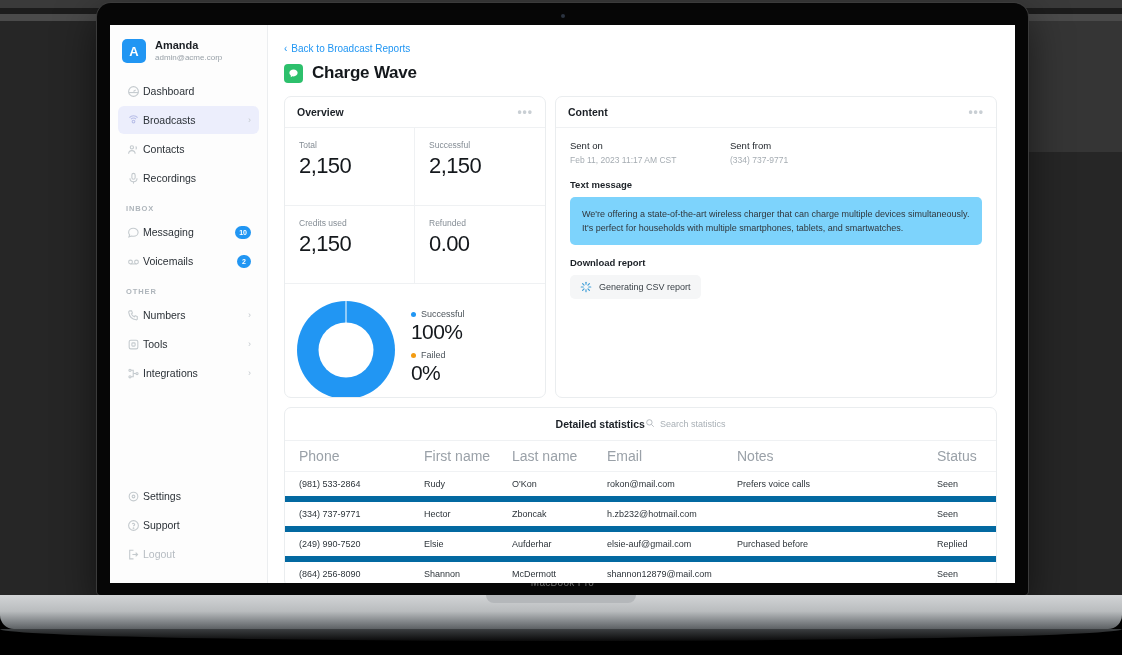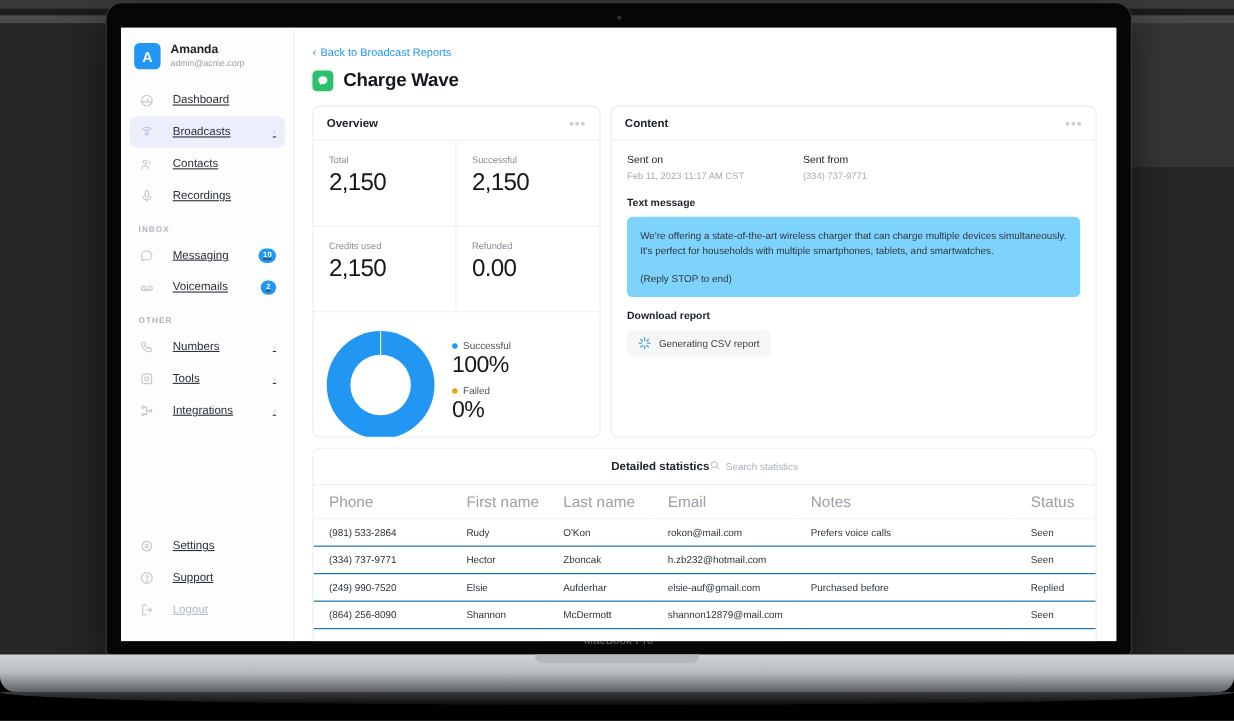--- a/index.html
+++ b/index.html
@@ -114,25 +114,24 @@
   .avatar {
     width: 24px; height: 24px; border-radius: 5px; background: #2196f3;
     color: #fff; font-size: 13px; font-weight: 700;
     display: flex; align-items: center; justify-content: center; flex: 0 0 24px;
   }
   .profile-name { font-size: 11px; color: #1b1f24; font-weight: 600; line-height: 13px; }
   .profile-mail { font-size: 8px; color: #99a1a8; line-height: 11px; }
 
   .nav-group { padding: 0 8px; }
   .nav-item {
-    display: flex; align-items: center; gap: 17px;
+    display: flex; align-items: center; gap: 3px;
     height: 28px; padding: 0 8px; border-radius: 6px;
     font-size: 10.5px; color: #2b3137; cursor: default; margin-bottom: 1px;
     position: relative;
-    text-decoration: underline;
   }
   .nav-item.active { background: #eceefc; }
   .nav-item.muted { color: #b6bcc2; }
   .nav-ico { width: 14px; height: 14px; flex: 0 0 14px; display:flex; align-items:center; justify-content:center; color:#c4cace; }
   .nav-ico svg { width: 13px; height: 13px; display:block; }
   .nav-item.active .nav-ico { color: #b9bfe8; }
   .nav-label { flex: 1; }
   .chev { color: #c2c8cd; font-size: 9px; }
   .badge {
     background: #2196f3; color: #fff; border-radius: 9px;
@@ -232,21 +231,21 @@
   .stats-title { font-size: 10.5px; font-weight: 700; color: #1b2026; }
   .search { display: flex; align-items: center; gap: 5px; font-size: 9px; color: #a9b0b6; }
   .search svg { width: 10px; height: 10px; }
   table { width: 100%; border-collapse: collapse; table-layout: fixed; }
   th {
     text-align: left; font-size: 14px; font-weight: 400; color: #9aa1a8;
     padding: 7px 0 7px 14px; border-bottom: 1px solid #f0f2f4;
   }
   td {
     font-size: 9px; color: #2d343a; padding: 7px 0 7px 14px;
-    border-bottom: 1px solid #0369a1; white-space: nowrap; overflow: hidden; text-overflow: ellipsis;
+    border-bottom: 6px solid #0369a1; white-space: nowrap; overflow: hidden; text-overflow: ellipsis;
   }
   .col-phone { width: 125px; } .col-first { width: 88px; } .col-last { width: 95px; }
   .col-email { width: 130px; } .col-notes { width: 200px; } .col-status { width: 80px; }
 </style>
 </head>
 <body>
 
 <div class="scene">
   <div class="backdrop-dark"></div>
   <div class="backdrop-top-right"></div>
@@ -496,21 +495,20 @@
                     <div class="meta-value">Feb 11, 2023 11:17 AM CST</div>
                   </div>
                   <div class="meta-col">
                     <div class="meta-label">Sent from</div>
                     <div class="meta-value">(334) 737-9771</div>
                   </div>
                 </div>
                 <div class="sect-label">Text message</div>
                 <div class="msg-box">
                   <p>We're offering a state-of-the-art wireless charger that can charge multiple devices simultaneously. It's perfect for households with multiple smartphones, tablets, and smartwatches.</p>
-                  <p>(Reply STOP to end)</p>
                 </div>
                 <div class="sect-label">Download report</div>
                 <div class="dl-chip">
                   <span class="spinner">
                     <svg viewBox="0 0 24 24" stroke="currentColor" stroke-width="2.4" stroke-linecap="round">
                       <path d="M12 2.5v4"></path>
                         <path d="M12 17.5v4"></path>
                         <path d="M2.5 12h4"></path>
                         <path d="M17.5 12h4"></path>
                       <path d="M5.2 5.2l2.9 2.9"></path>

